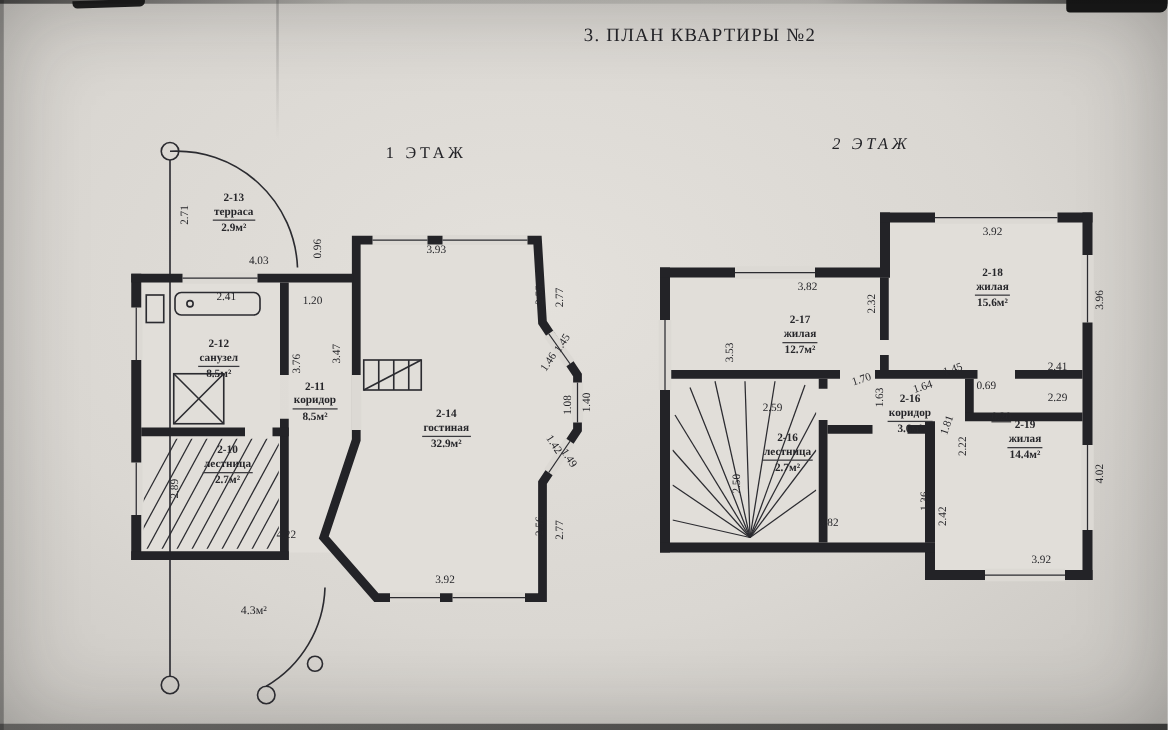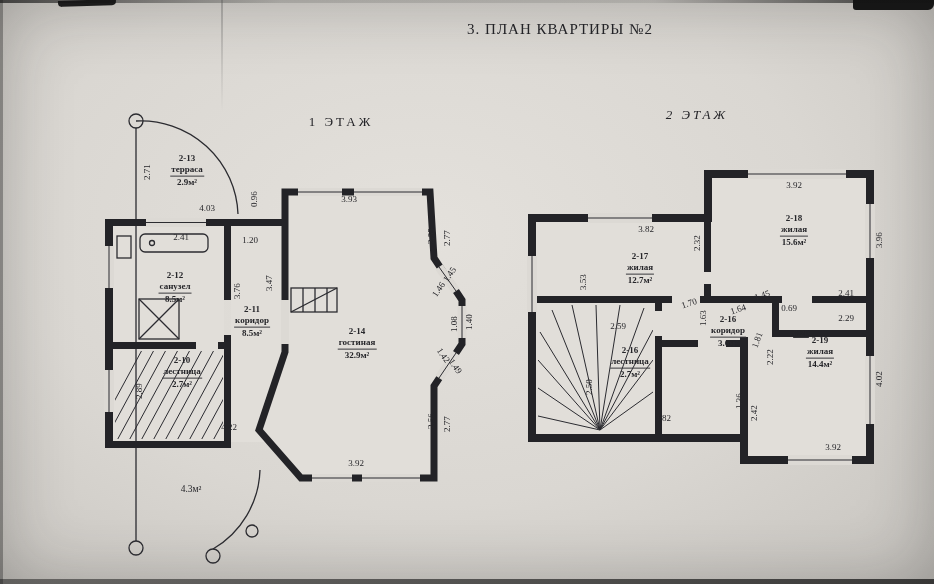--- a/index.html
+++ b/index.html
@@ -9,21 +9,21 @@
     box-shadow:inset 0 0 70px rgba(20,20,20,.28);}
   .photo > *{position:absolute;}
   svg{left:0;top:0;}
   .title{left:560px;top:29px;transform:translate(-50%,-50%);font-size:15px;letter-spacing:1px;color:#232327;white-space:nowrap;}
   .floor-label{transform:translate(-50%,-50%);font-size:13px;letter-spacing:3px;color:#232327;white-space:nowrap;margin-top:27px;}
   .f1{left:341px;top:95px;}
   .f2{left:697px;top:88px;font-style:italic;}
   .room-label{transform:translate(-50%,-50%);text-align:center;font-size:9px;line-height:1.25;color:#26262a;white-space:nowrap;font-weight:bold;}
   .room-label span{display:block;}
   .r-name{border-bottom:1px solid #3a3a3e;padding:0 1px;}
-  .area-label{transform:translate(-50%,-50%);font-size:9.5px;color:#26262a;}
+  .area-label{transform:translate(-50%,-50%);font-size:9.5px;color:#26262a;margin-left:12px;}
   .dim{font:9px "Liberation Serif",serif;fill:#26262a;text-anchor:middle;}
   .dim-u{text-decoration:underline;}
   .thin{stroke:#2b2b30;stroke-width:1.3;fill:none;}
   .wall{fill:#232327;}
   .paper{fill:#dcd9d4;}
   .interior{fill:#e1ded9;}
   .winline{stroke:#2b2b30;stroke-width:1;fill:none;}
   .blk-tl{left:58px;top:0;width:58px;height:6px;background:#1c1c1c;transform:rotate(-2deg);border-radius:0 0 4px 4px;}
   .blk-tr{left:853px;top:0;width:81px;height:10px;background:#161616;border-radius:0 0 6px 3px;}
   .edge-top{left:0;top:0;width:934px;height:3px;background:linear-gradient(90deg,rgba(20,20,20,.7),rgba(20,20,20,.15) 30%,rgba(20,20,20,.1) 70%,rgba(20,20,20,.8));}

